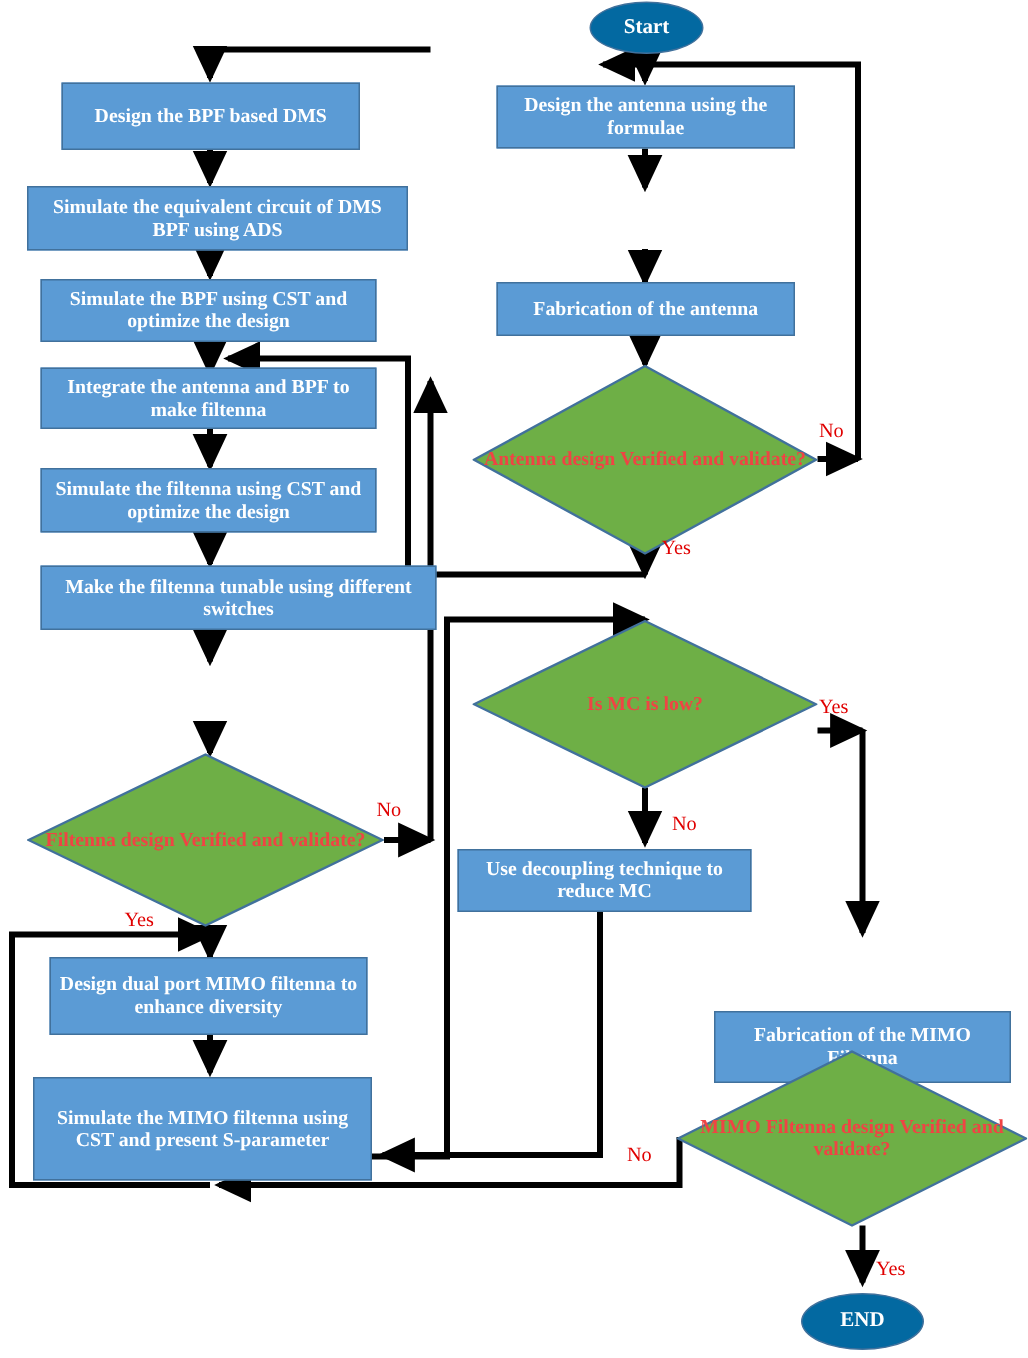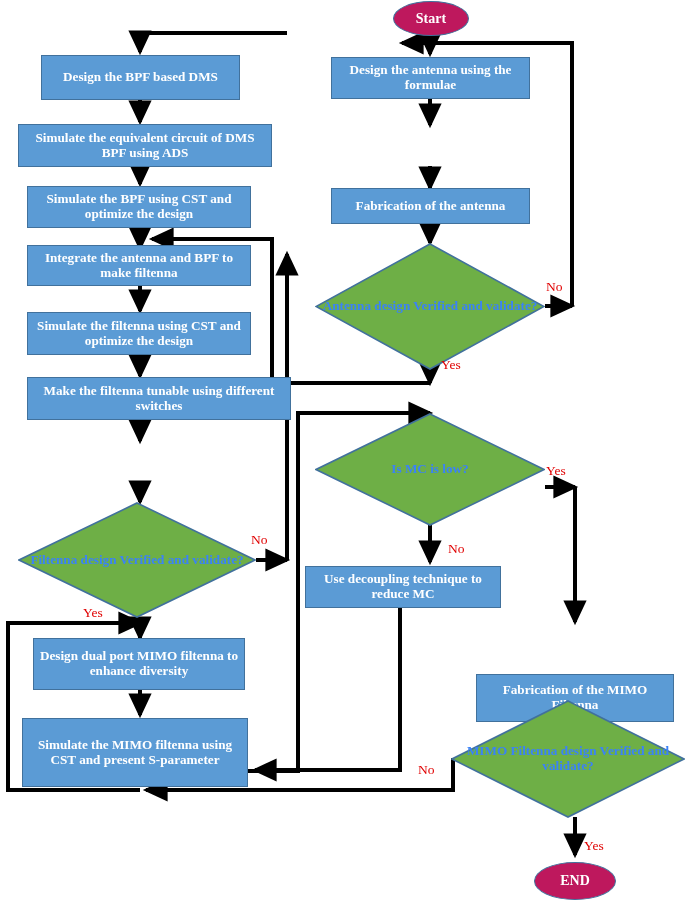--- a/index.html
+++ b/index.html
@@ -26,21 +26,21 @@
     line-height: 1.12;
     box-sizing: border-box;
   }
   .process {
     background: #5B9BD5;
     border: 1px solid #41719C;
     font-size: 13.2px;
     padding: 12px 4px;
   }
   .terminator {
-    background: #be185d;
+    background: #0369a1;
     border: 1.5px solid #41719C;
     border-radius: 50%;
     font-size: 14px;
   }
   .decision-wrap {
     position: absolute;
   }
   .decision-wrap svg {
     position: absolute;
     left: 0;
@@ -50,21 +50,21 @@
   .decision-label {
     position: absolute;
     left: 0;
     top: 0;
     width: 100%;
     height: 100%;
     display: flex;
     align-items: center;
     justify-content: center;
     text-align: center;
-    color: #3b82f6;
+    color: #ef4444;
     font-weight: bold;
     font-size: 13.2px;
     line-height: 1.12;
     pointer-events: none;
   }
   .edge-label {
     position: absolute;
     color: #E00000;
     font-weight: normal;
     font-size: 13.5px;

